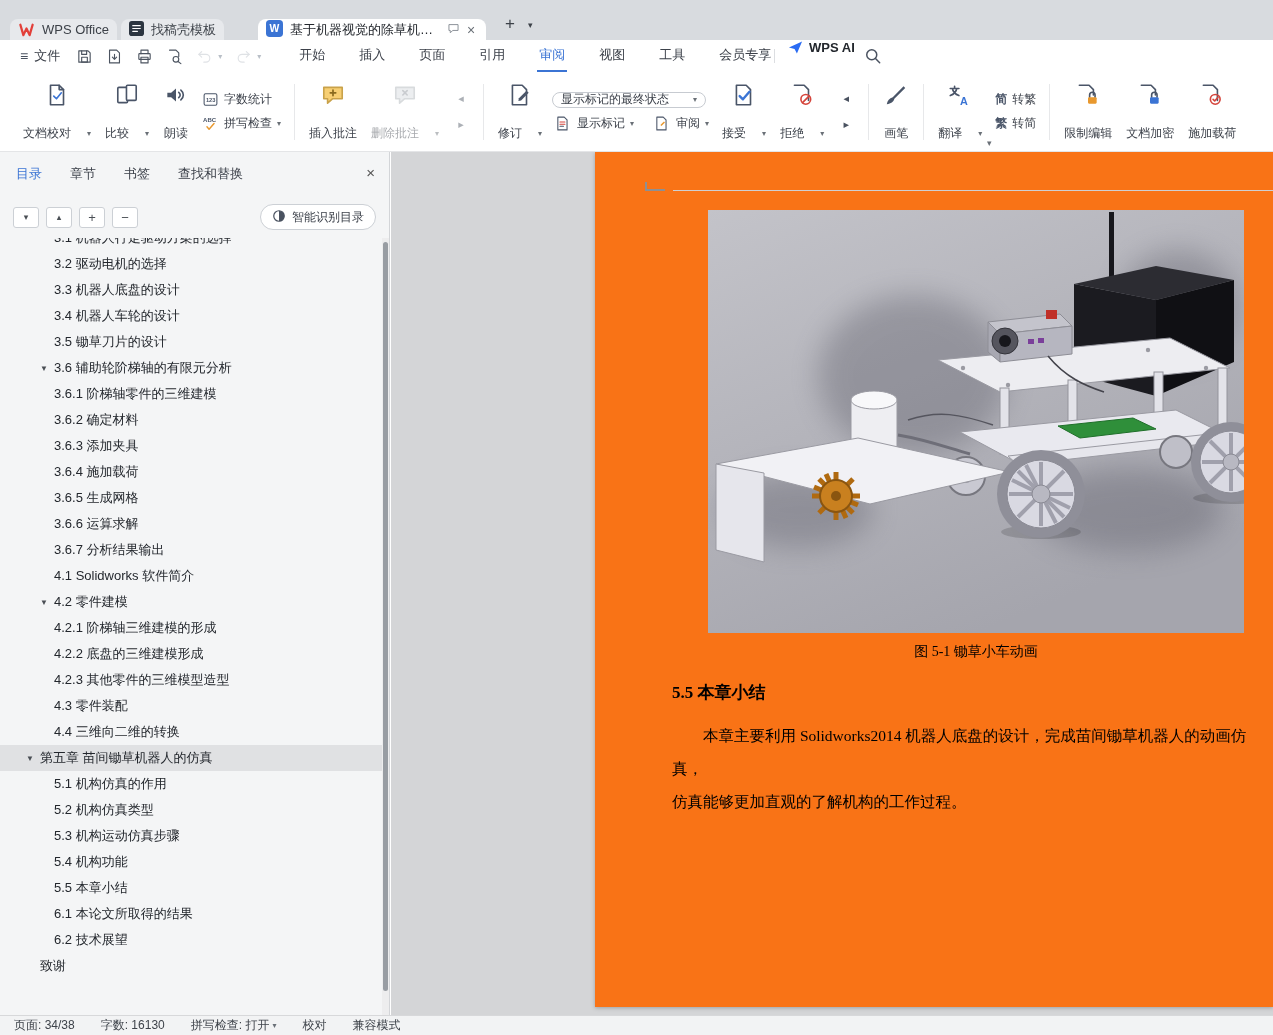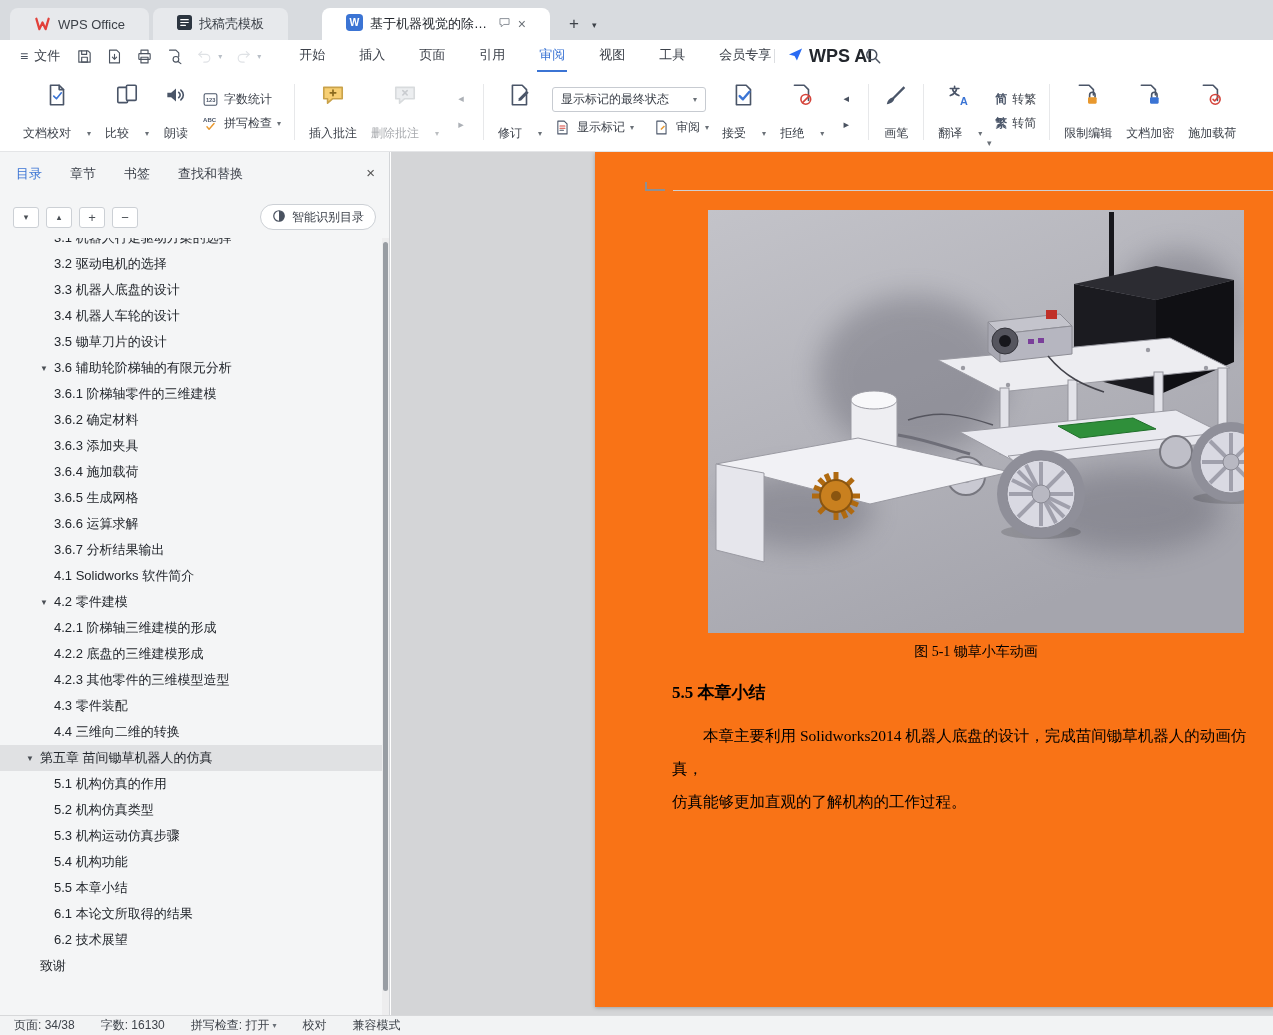--- a/index.html
+++ b/index.html
@@ -2,21 +2,21 @@
 <html><head>
 <meta charset="utf-8">
 <style>
   *{margin:0;padding:0;box-sizing:border-box;-webkit-font-smoothing:antialiased}
   html,body{width:1273px;height:1035px;overflow:hidden}
   body{font-family:"Liberation Sans","DejaVu Sans",sans-serif;font-size:12px;color:#3c414a;background:#fff}
   .app{position:relative;width:1273px;height:1035px;overflow:hidden;background:#fff}
 
   
   .titlebar{position:absolute;left:0;top:0;width:100%;height:40px;background:#d8dbdf;display:flex;align-items:flex-end;padding-left:10px}
-  .ttab{height:32px;border-radius:8px 8px 0 0;display:flex;align-items:center;gap:7px;padding:0 24px;font-size:13px;color:#3c4148;white-space:nowrap}
+  .ttab{height:21px;border-radius:8px 8px 0 0;display:flex;align-items:center;gap:7px;padding:0 8px;font-size:13px;color:#3c4148;white-space:nowrap}
   .ttab.home{background:#e7e9ec}
   .ttab.t2{background:#e7e9ec;margin-left:4px}
   .ttab.active{background:#fff;margin-left:34px;width:228px;color:#23272d}
   .ttab .doc-title{flex:1;overflow:hidden;text-overflow:ellipsis;white-space:nowrap;max-width:150px}
   .closex{font-size:14px;color:#6a7077;line-height:1}
   .newtab{width:24px;height:24px;margin:0 2px 4px 12px;display:flex;align-items:center;justify-content:center;font-size:17px;color:#3c4148;border-radius:4px}
   .tchev{font-size:9px;color:#3c4148;margin:0 0 10px 4px}
 
   
   .menubar{position:absolute;left:0;top:40px;width:100%;height:32px;background:#fff;display:flex;align-items:center;padding-left:12px}
@@ -24,33 +24,33 @@
   .hamburger{font-size:14px;color:#4a5260}
   .qat{display:flex;align-items:center;gap:13px;margin-left:8px}
   .qico{display:flex;align-items:center}
   .qico svg{stroke:#4c5460;fill:none;stroke-width:1.6;stroke-linecap:round;stroke-linejoin:round}
   .qico.dis svg{stroke:#b9bfc7}
   .qdd{font-size:8px;color:#b9bfc7;margin-left:-8px}
   .mtabs{display:flex;gap:30px;margin-left:36px;height:100%;align-items:stretch;font-size:13px}
   .mtab{display:flex;align-items:center;padding:0 2px;border-bottom:2.5px solid transparent}
   .mtab.active{color:#3b74d4;border-bottom-color:#3b74d4}
   .vsep{position:absolute;left:774px;top:9px;width:1px;height:14px;background:#dcdee1}
-  .ai-brand{position:absolute;left:788px;top:0;height:100%;display:flex;align-items:center;gap:6px;font-size:18px;font-weight:bold;color:#23272d}
+  .ai-brand{position:absolute;left:788px;top:0;height:100%;display:flex;gap:6px;font-size:13px;font-weight:bold;color:#23272d}
   .searchbtn{position:absolute;left:863px;top:6px;width:20px;height:20px}
   .searchbtn svg{stroke:#4a5260;fill:none;stroke-width:1.8;stroke-linecap:round}
 
   
   .ribbon{position:absolute;left:0;top:72px;width:100%;height:80px;background:#fff;border-bottom:1px solid #e4e5e7;display:flex;align-items:center;padding-left:16px}
   .rsep{width:1px;height:56px;background:#e7e8ea;margin:0 7px;flex:0 0 auto}
   .rbig{height:68px;display:flex;flex-direction:column;align-items:center;justify-content:space-between;padding:4px 7px;border-radius:4px;font-size:12px;flex:0 0 auto}
   .lbl{display:flex;align-items:center;gap:16px;white-space:nowrap}
   .dd{font-size:8px;color:#6a7077}
   .rcol{display:flex;flex-direction:column;gap:7px;justify-content:center;flex:0 0 auto;margin:0 3px}
   .rsm{display:flex;align-items:center;gap:5px;font-size:12px;white-space:nowrap;padding:0 3px;border-radius:3px}
-  .combo{display:flex;align-items:center;justify-content:space-between;width:154px;height:25px;border:1px solid #c7cbd1;border-radius:3px;padding:0 8px;font-size:12px;background:#fff}
+  .combo{display:flex;align-items:center;justify-content:space-between;width:154px;height:16px;border:1px solid #c7cbd1;border-radius:8px;padding:0 8px;font-size:12px;background:#fff}
   .rrow{display:flex;gap:14px;align-items:center}
   .tinycol{display:flex;flex-direction:column;gap:5px;margin:0 3px;flex:0 0 auto}
   .tinyb{width:24px;height:21px;display:flex;align-items:center;justify-content:center;border-radius:3px;color:#4a5260;font-size:11px}
   .dis{opacity:.45}
   .ri{width:26px;height:26px;display:block}
   .ri svg,.si svg{stroke:#4a5568;fill:none;stroke-width:1.5;stroke-linecap:round;stroke-linejoin:round;display:block}
   .si{width:17px;height:17px}
   .morechev{position:absolute;left:987px;bottom:3px;font-size:9px;color:#6a7077}
 
   

